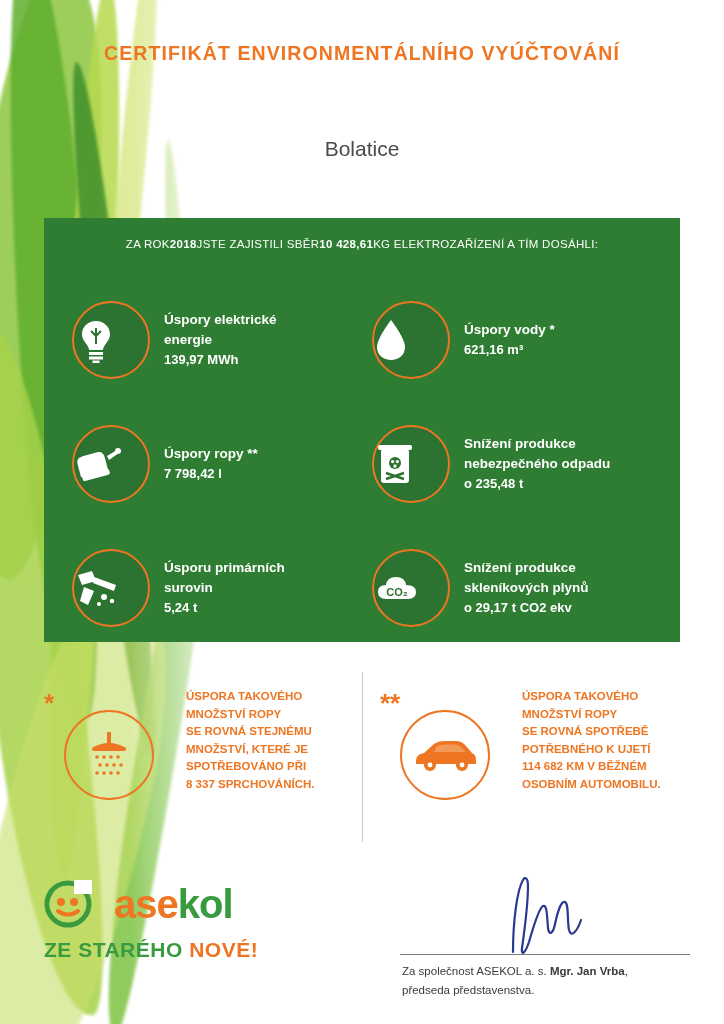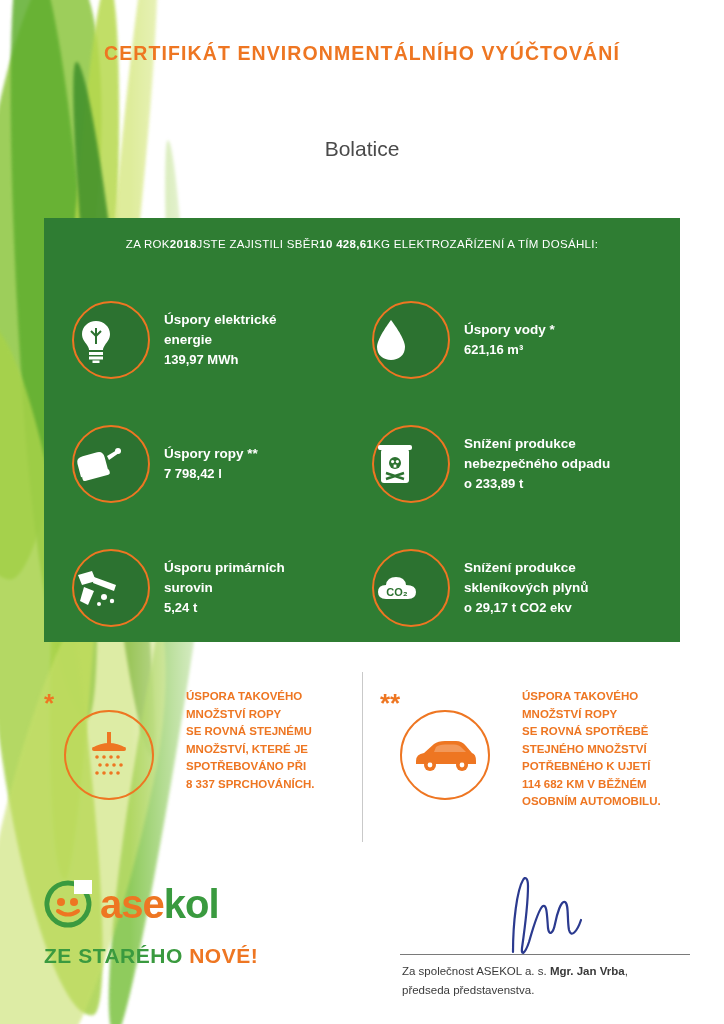--- a/index.html
+++ b/index.html
@@ -123,24 +123,24 @@
 
   
   .logo-block { position: absolute; left: 44px; top: 880px; width: 260px; }
   .logo-row { display: flex; align-items: center; }
   .logo-mark {
     width: 48px; height: 48px; margin-right: 8px;
   }
   .logo-word {
     font-size: 40px; font-weight: bold; letter-spacing: -1px; line-height: 1;
   }
-  .logo-word .ase { color: #ee7622; }
+  .logo-word .ase { color: #ee7622; margin-left: 14px; }
   .logo-word .kol { color: #3a9a3f; }
   .logo-tag {
-    margin-top: 16px;
+    margin-top: 10px;
     font-size: 21px; font-weight: bold; letter-spacing: .5px;
   }
   .logo-tag .g { color: #3a9a3f; }
   .logo-tag .o { color: #ee7622; }
 
   
   .sign-block { position: absolute; left: 400px; top: 876px; width: 290px; }
   .sign-svg { position: absolute; left: 95px; top: -4px; }
   .sign-line { position: absolute; left: 0; top: 78px; width: 290px; height: 1px; background: #7a7a7a; }
   .sign-text {
@@ -240,21 +240,21 @@
               <circle cx="21" cy="22" r="6" fill="#2c7230"></circle>
               <circle cx="18.6" cy="20.6" r="1.6" fill="#ffffff"></circle>
               <circle cx="23.4" cy="20.6" r="1.6" fill="#ffffff"></circle>
               <rect x="19.6" y="23.6" width="2.8" height="3" fill="#ffffff"></rect>
               <path d="M12 32 L30 38 M30 32 L12 38" stroke="#2c7230" stroke-width="2.4"></path>
             </svg>
           </div>
           <div class="cell-text">
             <div class="lbl">Snížení produkce</div>
             <div class="lbl">nebezpečného odpadu</div>
-            <div class="val">o 233,89 t</div>
+            <div class="val">o 235,48 t</div>
           </div>
         </div>
       </div>
 
       <div class="row">
 
         <div class="cell">
           <div class="circle">
             <svg width="48" height="42" viewBox="0 0 48 42">
               <path d="M4 8 L18 4 L22 14 L8 18 Z" fill="#ffffff"></path>
@@ -335,21 +335,20 @@
           <circle cx="18" cy="30" r="6" fill="#ee7622"></circle>
           <circle cx="50" cy="30" r="6" fill="#ee7622"></circle>
           <circle cx="18" cy="30" r="2.4" fill="#ffffff"></circle>
           <circle cx="50" cy="30" r="2.4" fill="#ffffff"></circle>
         </svg>
       </div>
       <div class="note-text">
         <div><span>ÚSPORA</span><span class="thin"> TAKOVÉHO</span></div>
         <div><span class="thin">MNOŽSTVÍ </span><span>ROPY</span></div>
         <div class="thin">SE ROVNÁ SPOTŘEBĚ</div>
-        <div class="thin">STEJNÉHO MNOŽSTVÍ</div>
         <div class="thin">POTŘEBNÉHO K UJETÍ</div>
         <div><span>114 682</span><span class="thin"> KM V BĚŽNÉM</span></div>
         <div class="thin">OSOBNÍM AUTOMOBILU.</div>
       </div>
     </div>
   </div>
 
   <div class="logo-block">
     <div class="logo-row">
       <div class="logo-mark">

